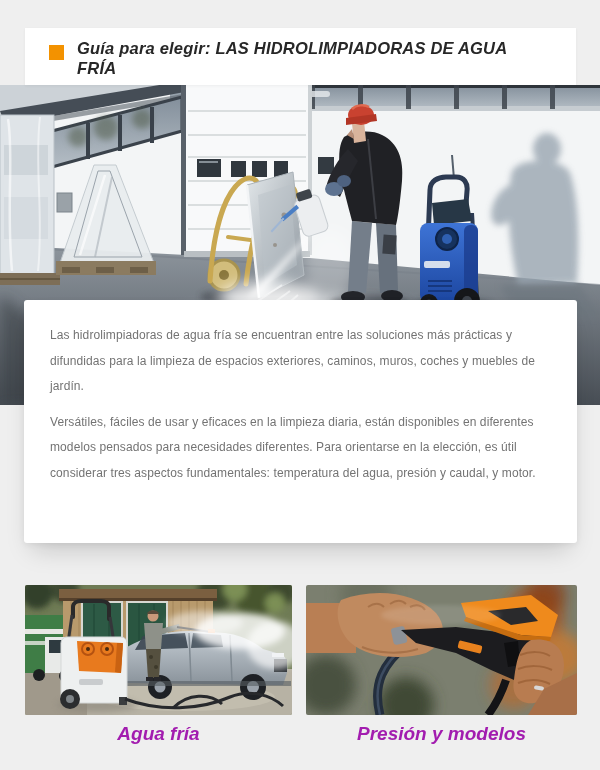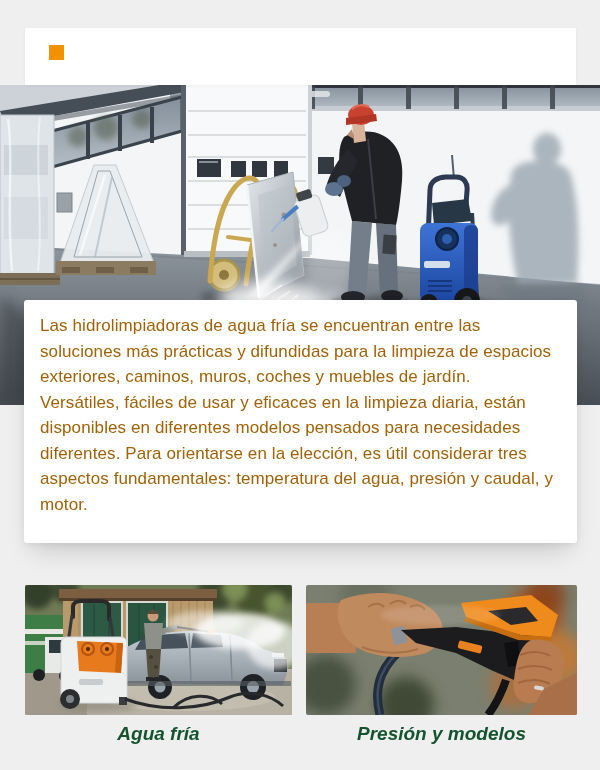--- a/index.html
+++ b/index.html
@@ -27,38 +27,39 @@
   .hero{position:absolute;left:0;top:85px;width:600px;height:320px;z-index:1;}
   .hero svg{display:block;}
   .text-card{
     position:absolute;left:24px;top:300px;width:553px;min-height:243px;
     background:#ffffff;border-radius:3px;box-sizing:border-box;
     padding:13px 16px 20px 16px;
     box-shadow:0 14px 24px -8px rgba(0,0,0,.18),0 2px 6px rgba(0,0,0,.06);
     z-index:5;
   }
   .text-card p{
-    margin:0;font-size:17px;line-height:25.5px;color:#a16207;letter-spacing:.1px;
+    margin:10px;font-size:12px;line-height:25.5px;color:#737373;letter-spacing:.1px;
   }
   .figure{position:absolute;top:585px;margin:0;z-index:2;}
   .figure.left{left:25px;width:267px;}
   .figure.right{left:306px;width:271px;}
   .figure svg{display:block;border-radius:2px;}
   .caption{
     position:absolute;top:723px;text-align:center;
-    font-size:19px;font-weight:bold;font-style:italic;color:#14532d;z-index:2;
+    font-size:19px;font-weight:bold;font-style:italic;color:#a21caf;z-index:2;
   }
   .caption.left{left:25px;width:267px;}
   .caption.right{left:306px;width:271px;}
 </style>
 </head>
 <body>
 
 <div class="header-card">
   <span class="bullet"></span>
+  <h1 class="title">Guía para elegir: LAS HIDROLIMPIADORAS DE AGUA FRÍA</h1>
 </div>
 
 <div class="hero">
 <svg width="600" height="320" viewBox="0 0 600 320" xmlns="http://www.w3.org/2000/svg">
   <defs>
     <linearGradient id="glassH" x1="0" y1="0" x2="0" y2="1">
       <stop offset="0" stop-color="#838f9b"></stop>
           <stop offset="1" stop-color="#b4bdc5"></stop>
     </linearGradient>
     <linearGradient id="metal" x1="0" y1="0" x2="1" y2="1">

